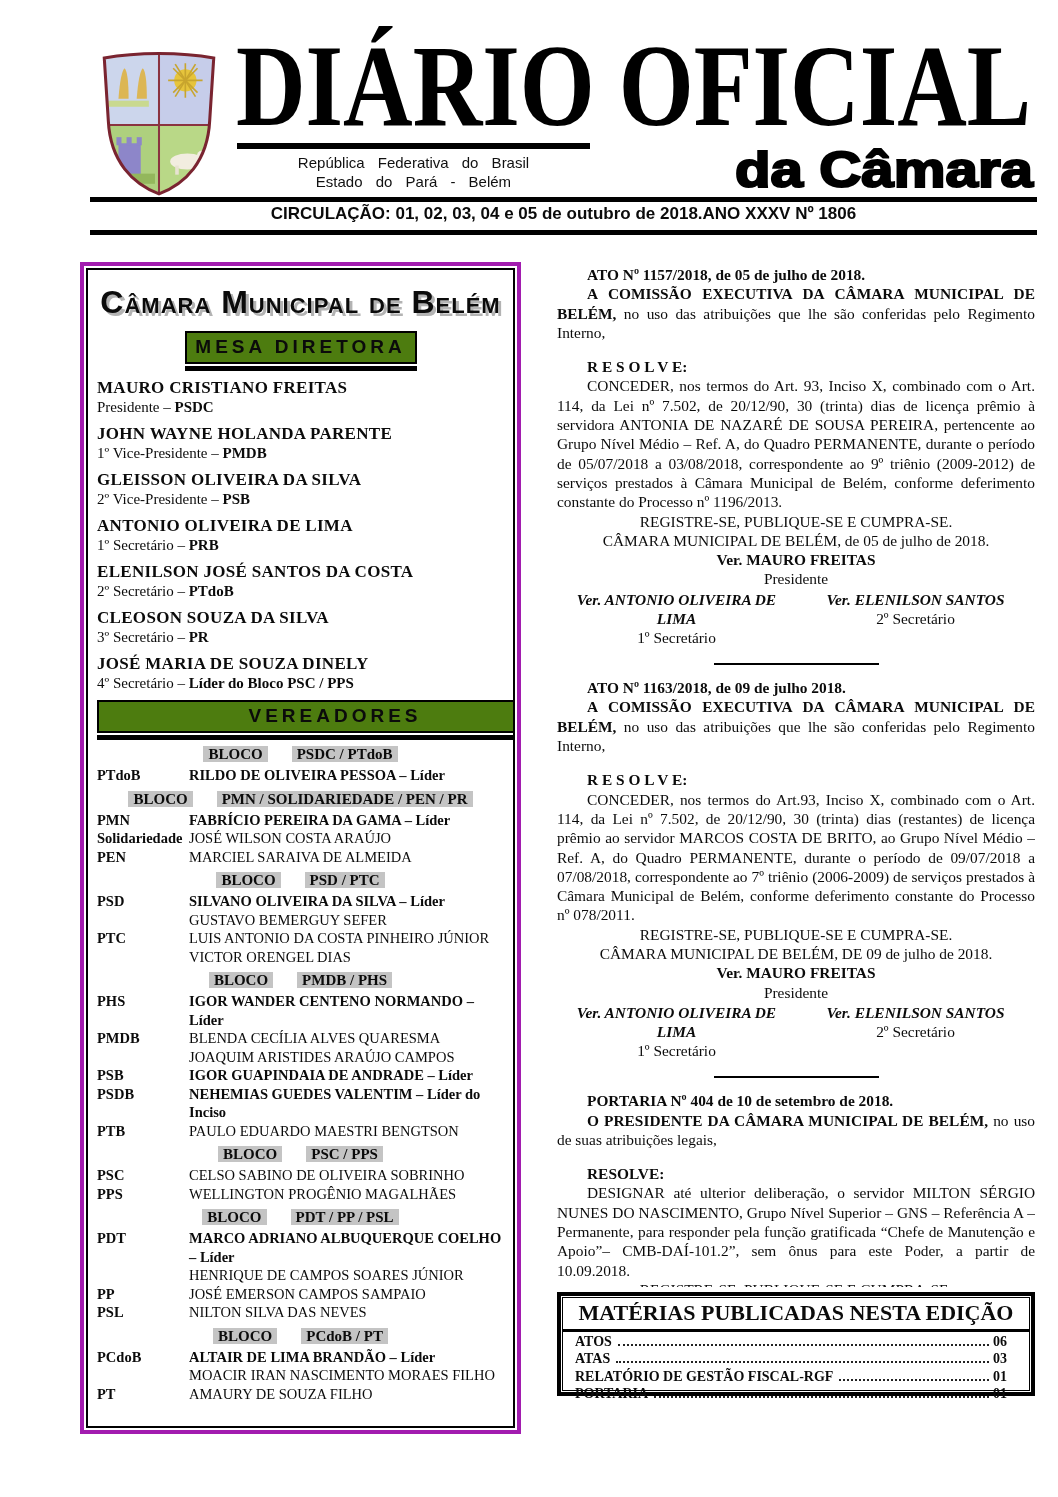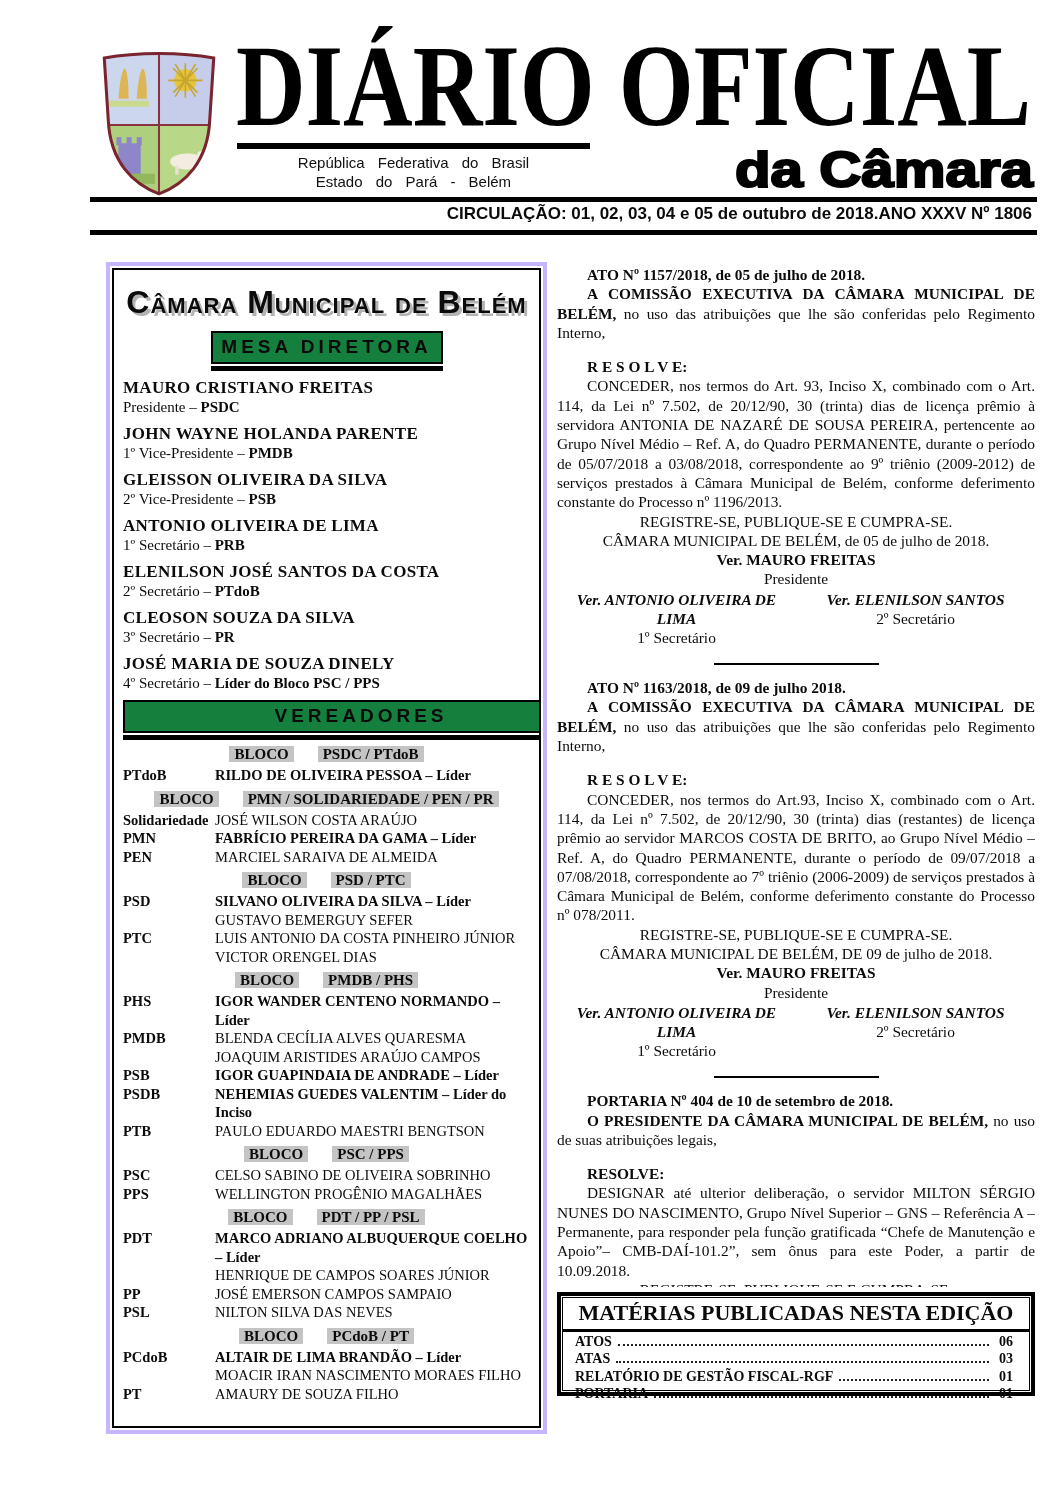--- a/index.html
+++ b/index.html
@@ -9,31 +9,31 @@
   
   .logo{position:absolute;left:94px;top:50px;width:130px;height:150px;}
   .np-title{position:absolute;left:236px;top:26px;width:800px;height:120px;}
   .title-rule{position:absolute;left:237px;top:143px;width:353px;height:6px;background:#000;}
   .rep-lines{position:absolute;left:237px;top:153px;width:353px;text-align:center;
              font-family:"Liberation Sans",sans-serif;font-size:15px;line-height:19px;
              word-spacing:9px;color:#111;}
   .np-sub{position:absolute;left:735px;top:141px;width:302px;height:58px;}
   .rule-a{position:absolute;left:90px;top:197px;width:947px;height:5px;background:#000;}
   .rule-b{position:absolute;left:90px;top:230px;width:947px;height:5px;background:#000;}
-  .circ-row{position:absolute;left:95px;top:204px;width:937px;display:flex;justify-content:flex-end;
+  .circ-row{position:absolute;left:95px;top:204px;width:937px;display:flex;justify-content:center;
             font-family:"Liberation Sans",sans-serif;font-weight:bold;font-size:17px;}
   .circ-right span{}
 
   
-  .left-box{position:absolute;left:106px;top:262px;width:441px;height:1172px;border:4px solid #c4b5fd;box-sizing:border-box;}
+  .left-box{position:absolute;left:80px;top:262px;width:441px;height:1172px;border:4px solid #a21caf;box-sizing:border-box;}
   .left-inner{position:absolute;inset:2px;border:2px solid #000;padding:8px 9px 0 9px;box-sizing:border-box;overflow:hidden;}
   .panel-title{font-family:"Liberation Sans",sans-serif;font-weight:bold;font-size:32px;
                font-variant:small-caps;letter-spacing:1px;text-align:center;
                text-shadow:3px 3px 0 #b3b3b3;margin:6px 0 10px 0;white-space:nowrap;}
-  .gray-bar{background:#15803d;border:2px solid #000;font-family:"Liberation Sans",sans-serif;
+  .gray-bar{background:#4d7c0f;border:2px solid #000;font-family:"Liberation Sans",sans-serif;
             font-weight:bold;font-size:19px;letter-spacing:4px;text-align:center;
             padding:3px 0 4px 0;box-sizing:border-box;}
   .bar-under{height:5px;background:#000;margin:2px auto 0 auto;}
   .w-mesa{width:232px;margin-left:auto;margin-right:auto;}
   .w-ver{width:476px;margin-left:auto;margin-right:auto;}
 
   .member{text-align:left;margin:7px 0 8px 0;}
   .m-name{font-weight:bold;font-size:17px;letter-spacing:.3px;}
   .m-role{font-size:15px;margin-top:1px;}
   .m-role b{font-weight:bold;}
@@ -60,21 +60,21 @@
   .sig{flex:1;text-align:center;}
   .sig-name{font-weight:bold;font-style:italic;}
   .sep-solid{width:165px;height:2.5px;background:#000;margin:15px auto 13px auto;}
 
   
   .sum-box{position:absolute;left:557px;top:1292px;width:478px;height:104px;border:4px solid #000;box-sizing:border-box;}
   .sum-inner{position:absolute;inset:1px;border:1.5px solid #000;box-sizing:border-box;}
   .sum-title{font-weight:bold;font-size:22px;text-align:center;padding:2px 0 3px 0;border-bottom:3px solid #000;}
   .sum-row{display:flex;align-items:flex-end;padding:1.5px 10px 0 12px;font-size:14px;font-weight:bold;}
   .dots{flex:1;border-bottom:2px dotted #222;margin:0 4px 4px 6px;}
-  .pg{width:26px;text-align:center;}
+  .pg{width:26px;text-align:left;}
 </style>
 </head>
 <body>
 
 <div class="page">
 
   <svg class="logo" viewBox="0 0 128 148">
     <defs>
       <clipPath id="shieldClip">
         <path d="M10,8 C42,2 86,2 118,8 L114,70 C112,110 90,132 64,142 C38,132 16,110 14,70 Z"></path>
@@ -183,27 +183,27 @@
           <span class="hl lbl">BLOCO</span><span class="hl">PSDC / PTdoB</span>
         </div>
         <div class="row b">
             <span class="party">PTdoB</span>
             <span class="nm">RILDO DE OLIVEIRA PESSOA – Líder</span>
           </div>
 
         <div class="g-head">
           <span class="hl lbl">BLOCO</span><span class="hl">PMN / SOLIDARIEDADE / PEN / PR</span>
         </div>
+        <div class="row b">
+            <span class="party">PMN</span>
+            <span class="nm">FABRÍCIO PEREIRA DA GAMA – Líder</span>
+          </div>
         <div class="row">
             <span class="party">Solidariedade</span>
             <span class="nm">JOSÉ WILSON COSTA ARAÚJO</span>
-          </div>
-        <div class="row b">
-            <span class="party">PMN</span>
-            <span class="nm">FABRÍCIO PEREIRA DA GAMA – Líder</span>
           </div>
         <div class="row">
             <span class="party">PEN</span>
             <span class="nm">MARCIEL SARAIVA DE ALMEIDA</span>
           </div>
 
         <div class="g-head">
           <span class="hl lbl">BLOCO</span><span class="hl">PSD / PTC</span>
         </div>
         <div class="row b">

